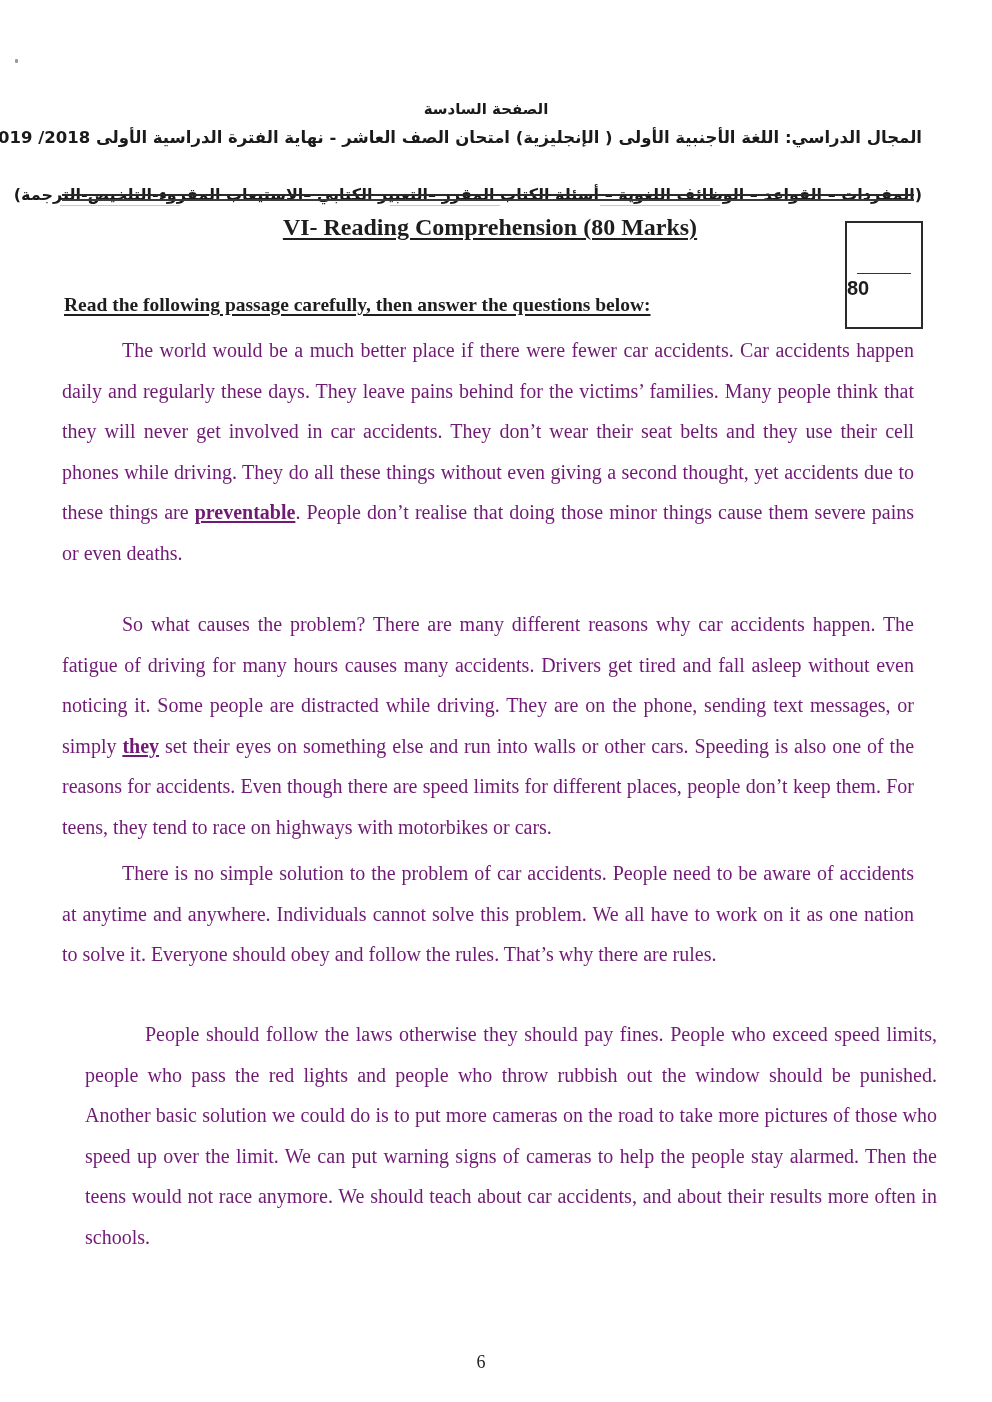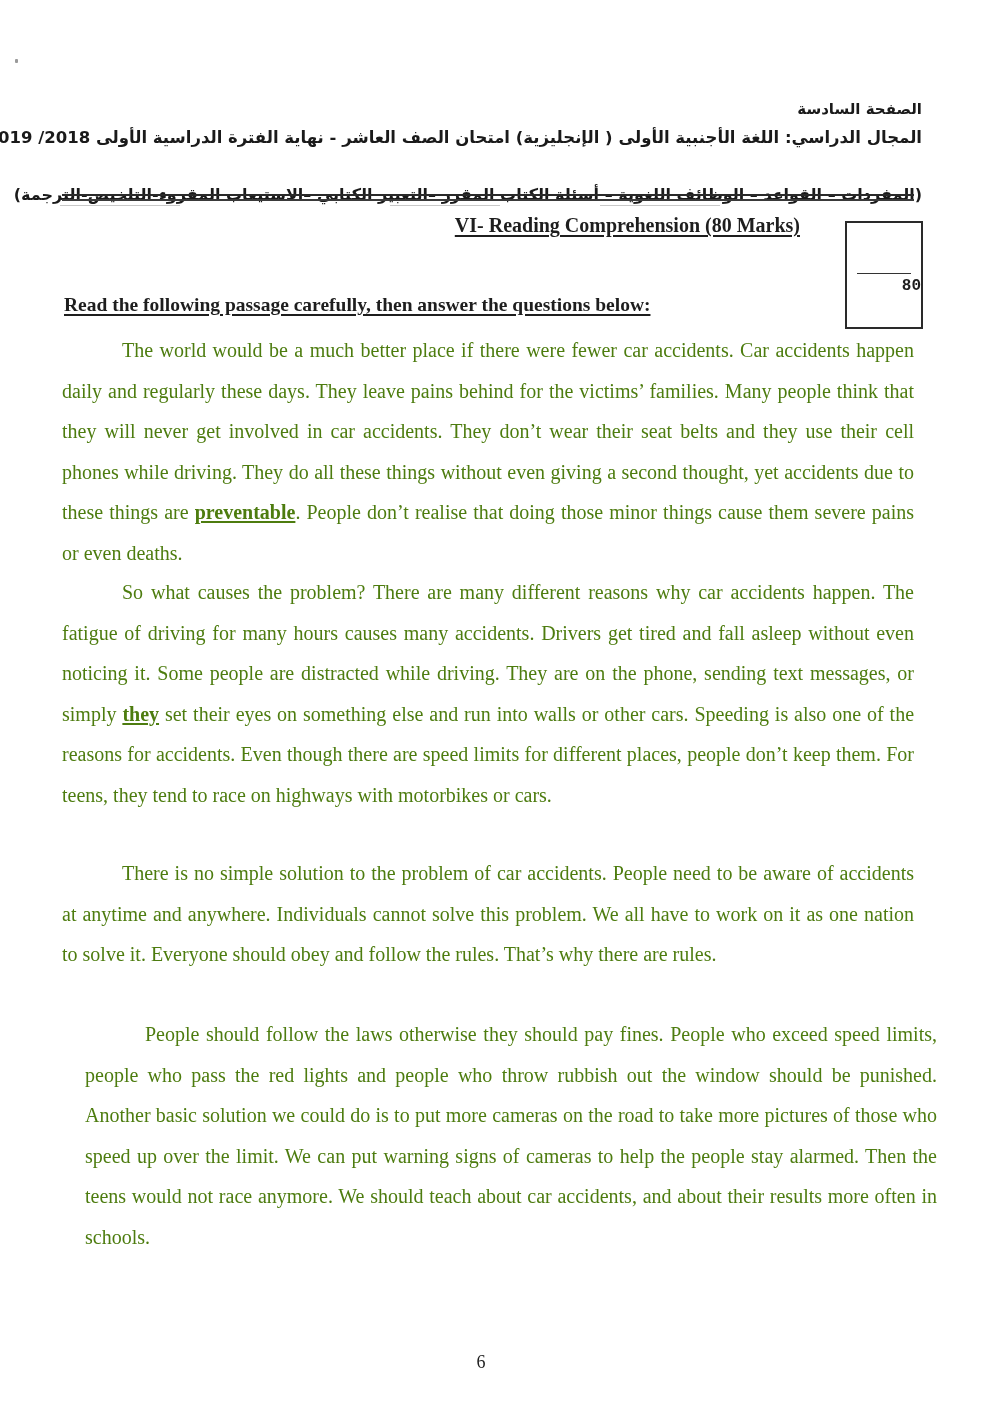--- a/index.html
+++ b/index.html
@@ -29,21 +29,21 @@
       left: 50px;
       width: 872px;
       direction: rtl;
       font-family: "DejaVu Sans", sans-serif;
       font-weight: bold;
       color: #1a1a1a;
       white-space: nowrap;
     }
     .ar-title {
       top: 100px;
-      text-align: right;
+      text-align: center;
       font-size: 15px;
     }
     .ar-line1 {
       top: 128px;
       text-align: right;
       font-size: 16.5px;
       letter-spacing: -0.3px;
     }
     .ar-line2 {
       top: 154px;
@@ -64,22 +64,22 @@
       position: absolute;
       top: 205px;
       height: 1px;
       background: #c8c8c8;
     }
     .section-title {
       position: absolute;
       top: 214px;
       left: 180px;
       width: 620px;
-      text-align: right;
-      font-size: 20px;
+      text-align: center;
+      font-size: 24px;
       font-weight: bold;
       font-family: "Liberation Serif", serif;
     }
     .section-title span {
       text-decoration: underline;
       text-decoration-thickness: 2px;
       text-underline-offset: 3px;
     }
     .instruction {
       position: absolute;
@@ -110,41 +110,41 @@
       right: 10px;
       top: 50px;
       height: 1px;
       background: #333;
     }
     .score-total {
       position: absolute;
       left: 0;
       right: 0;
       top: 54px;
-      text-align: right;
-      font-size: 16px;
-      font-weight: bold;
-      font-family: Liberation Mono, monospace;
+      text-align: left;
+      font-size: 20px;
+      font-weight: bold;
+      font-family: Liberation Sans, sans-serif;
     }
     .passage {
       position: absolute;
       left: 62px;
       width: 852px;
       font-size: 20px;
       font-family: "Liberation Serif", serif;
-      color: #4d7c0f;
+      color: #701a75;
     }
     .passage p {
       margin: 0;
       text-align: justify;
       text-indent: 60px;
       line-height: 40.5px;
     }
     .p1 { top: 330px; }
-    .p2 { top: 572px; font-family: Liberation Serif, serif; }
+    .p2 { top: 604px; font-family: Liberation Serif, serif; }
     .p3 { top: 853px; }
     .p4 { top: 1014px; margin-left: 23px; }
     .hl {
       font-weight: bold;
       text-decoration: underline;
       text-decoration-thickness: 2px;
       text-underline-offset: 2px;
     }
     .page-number {
       position: absolute;

